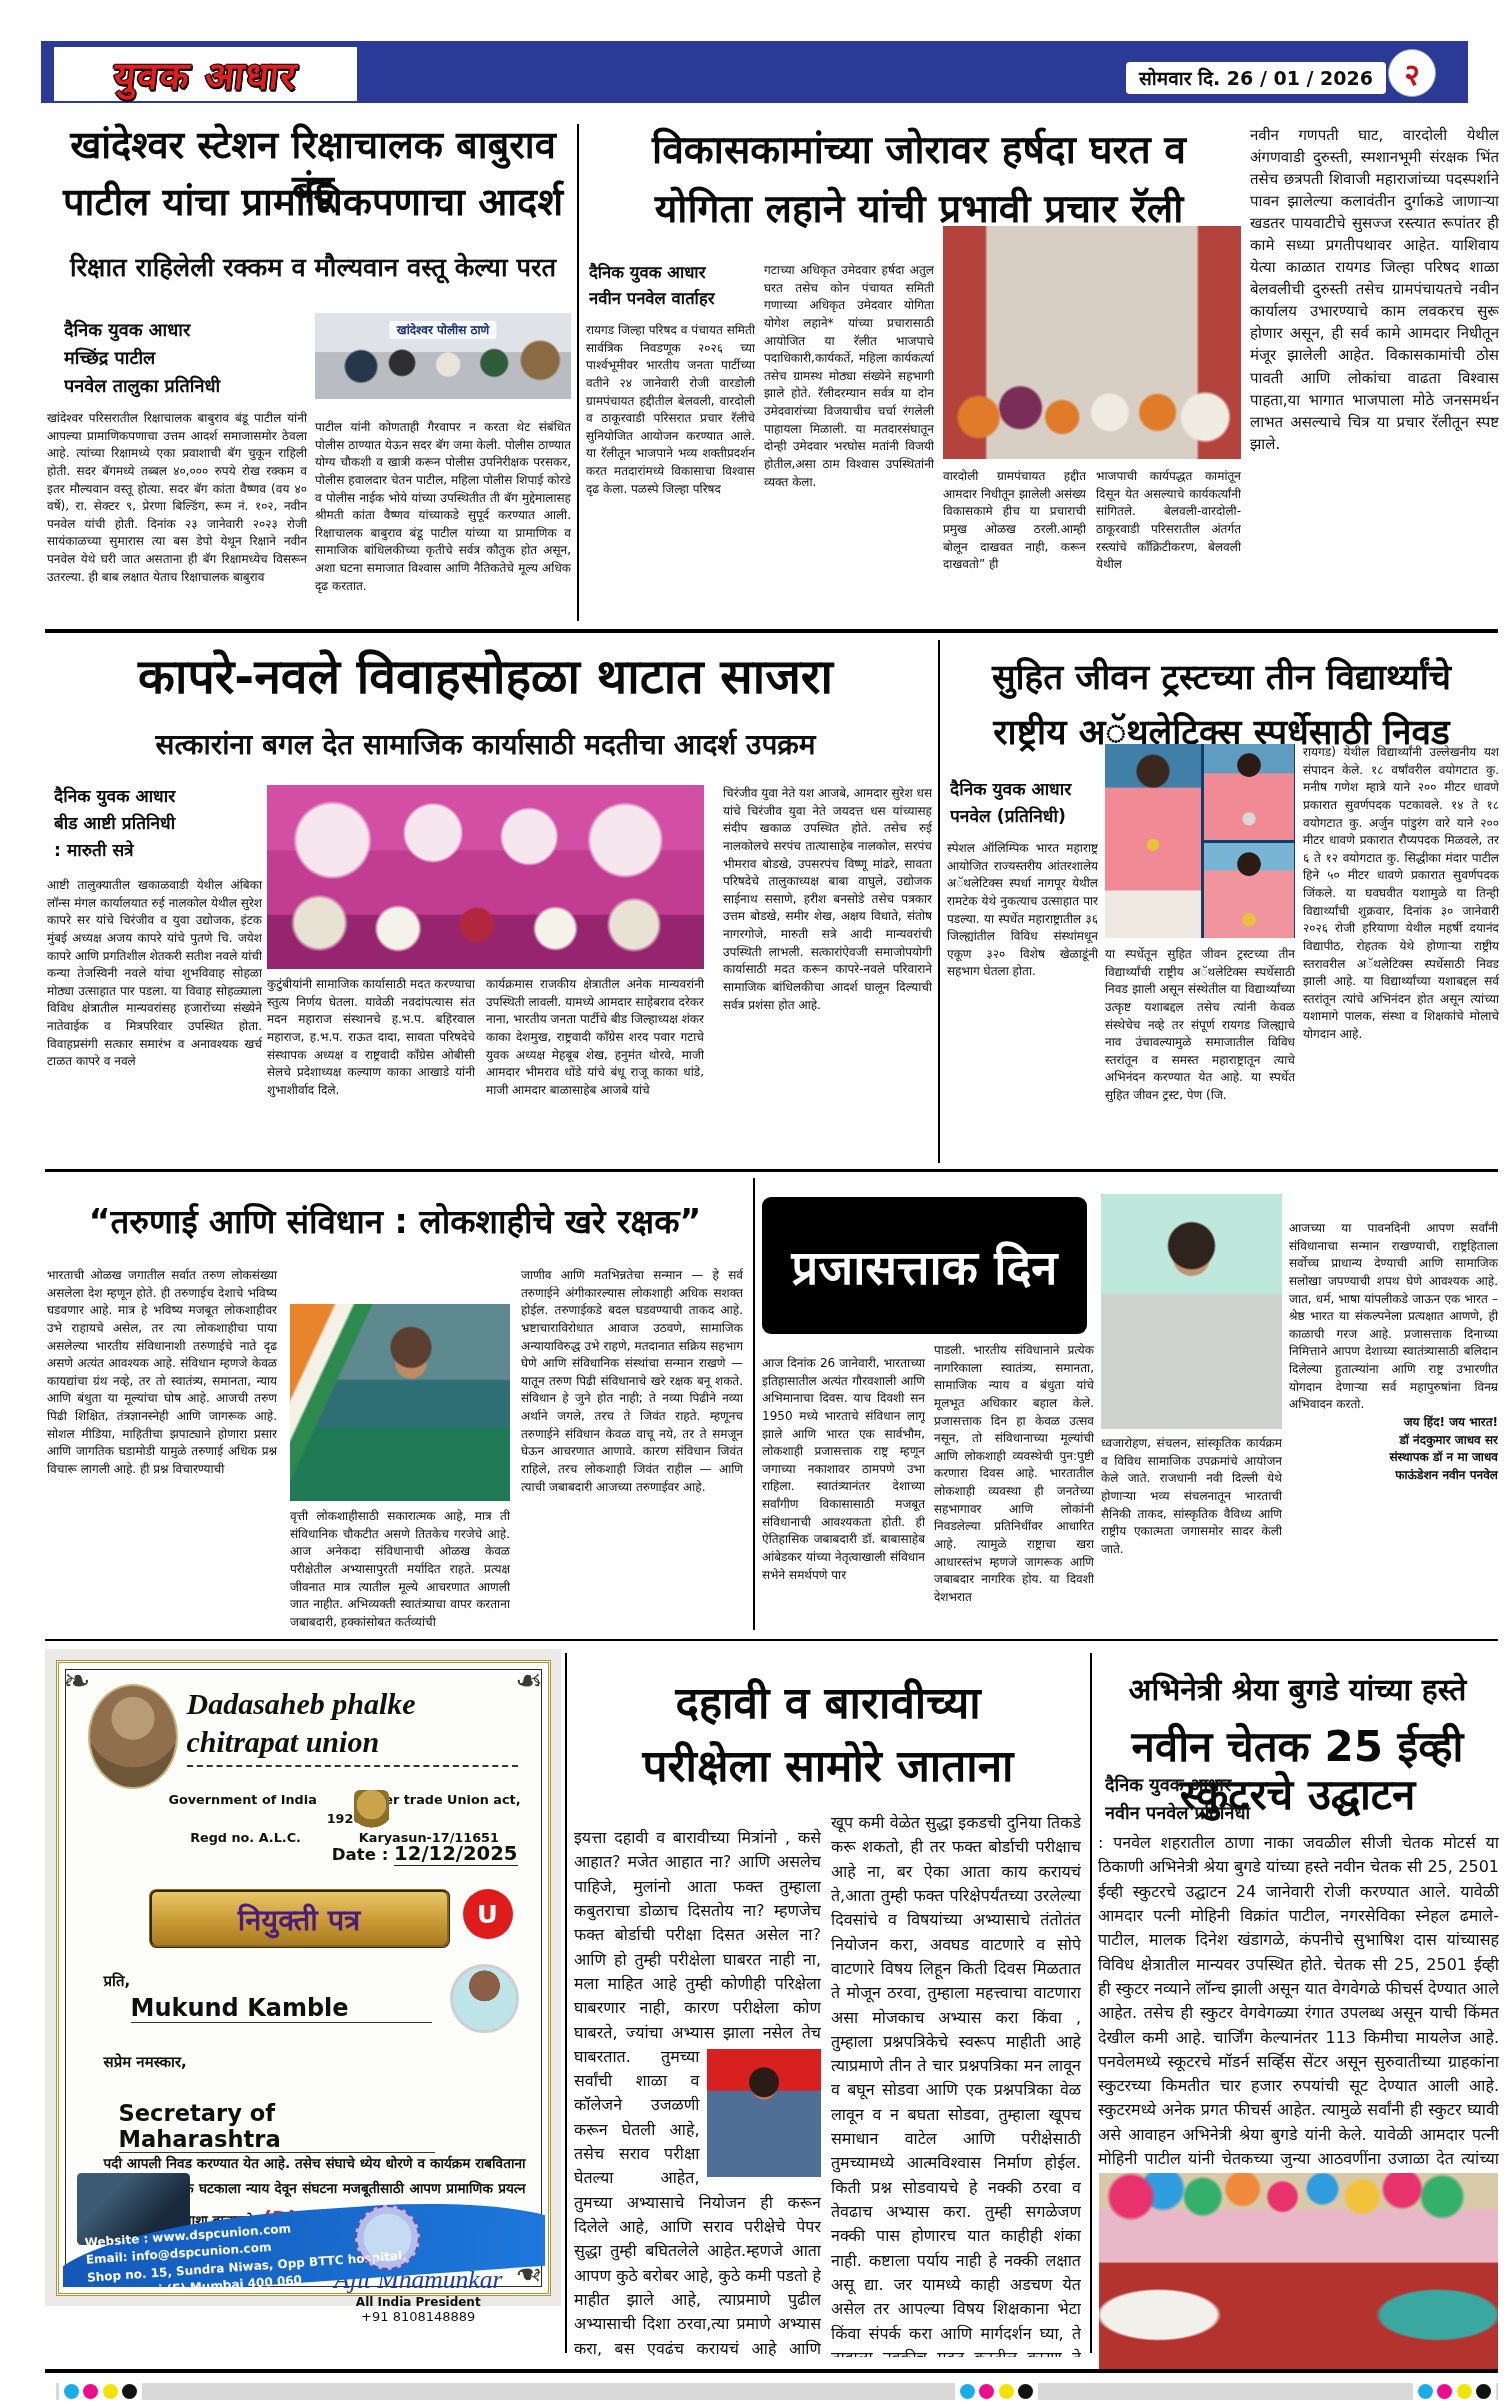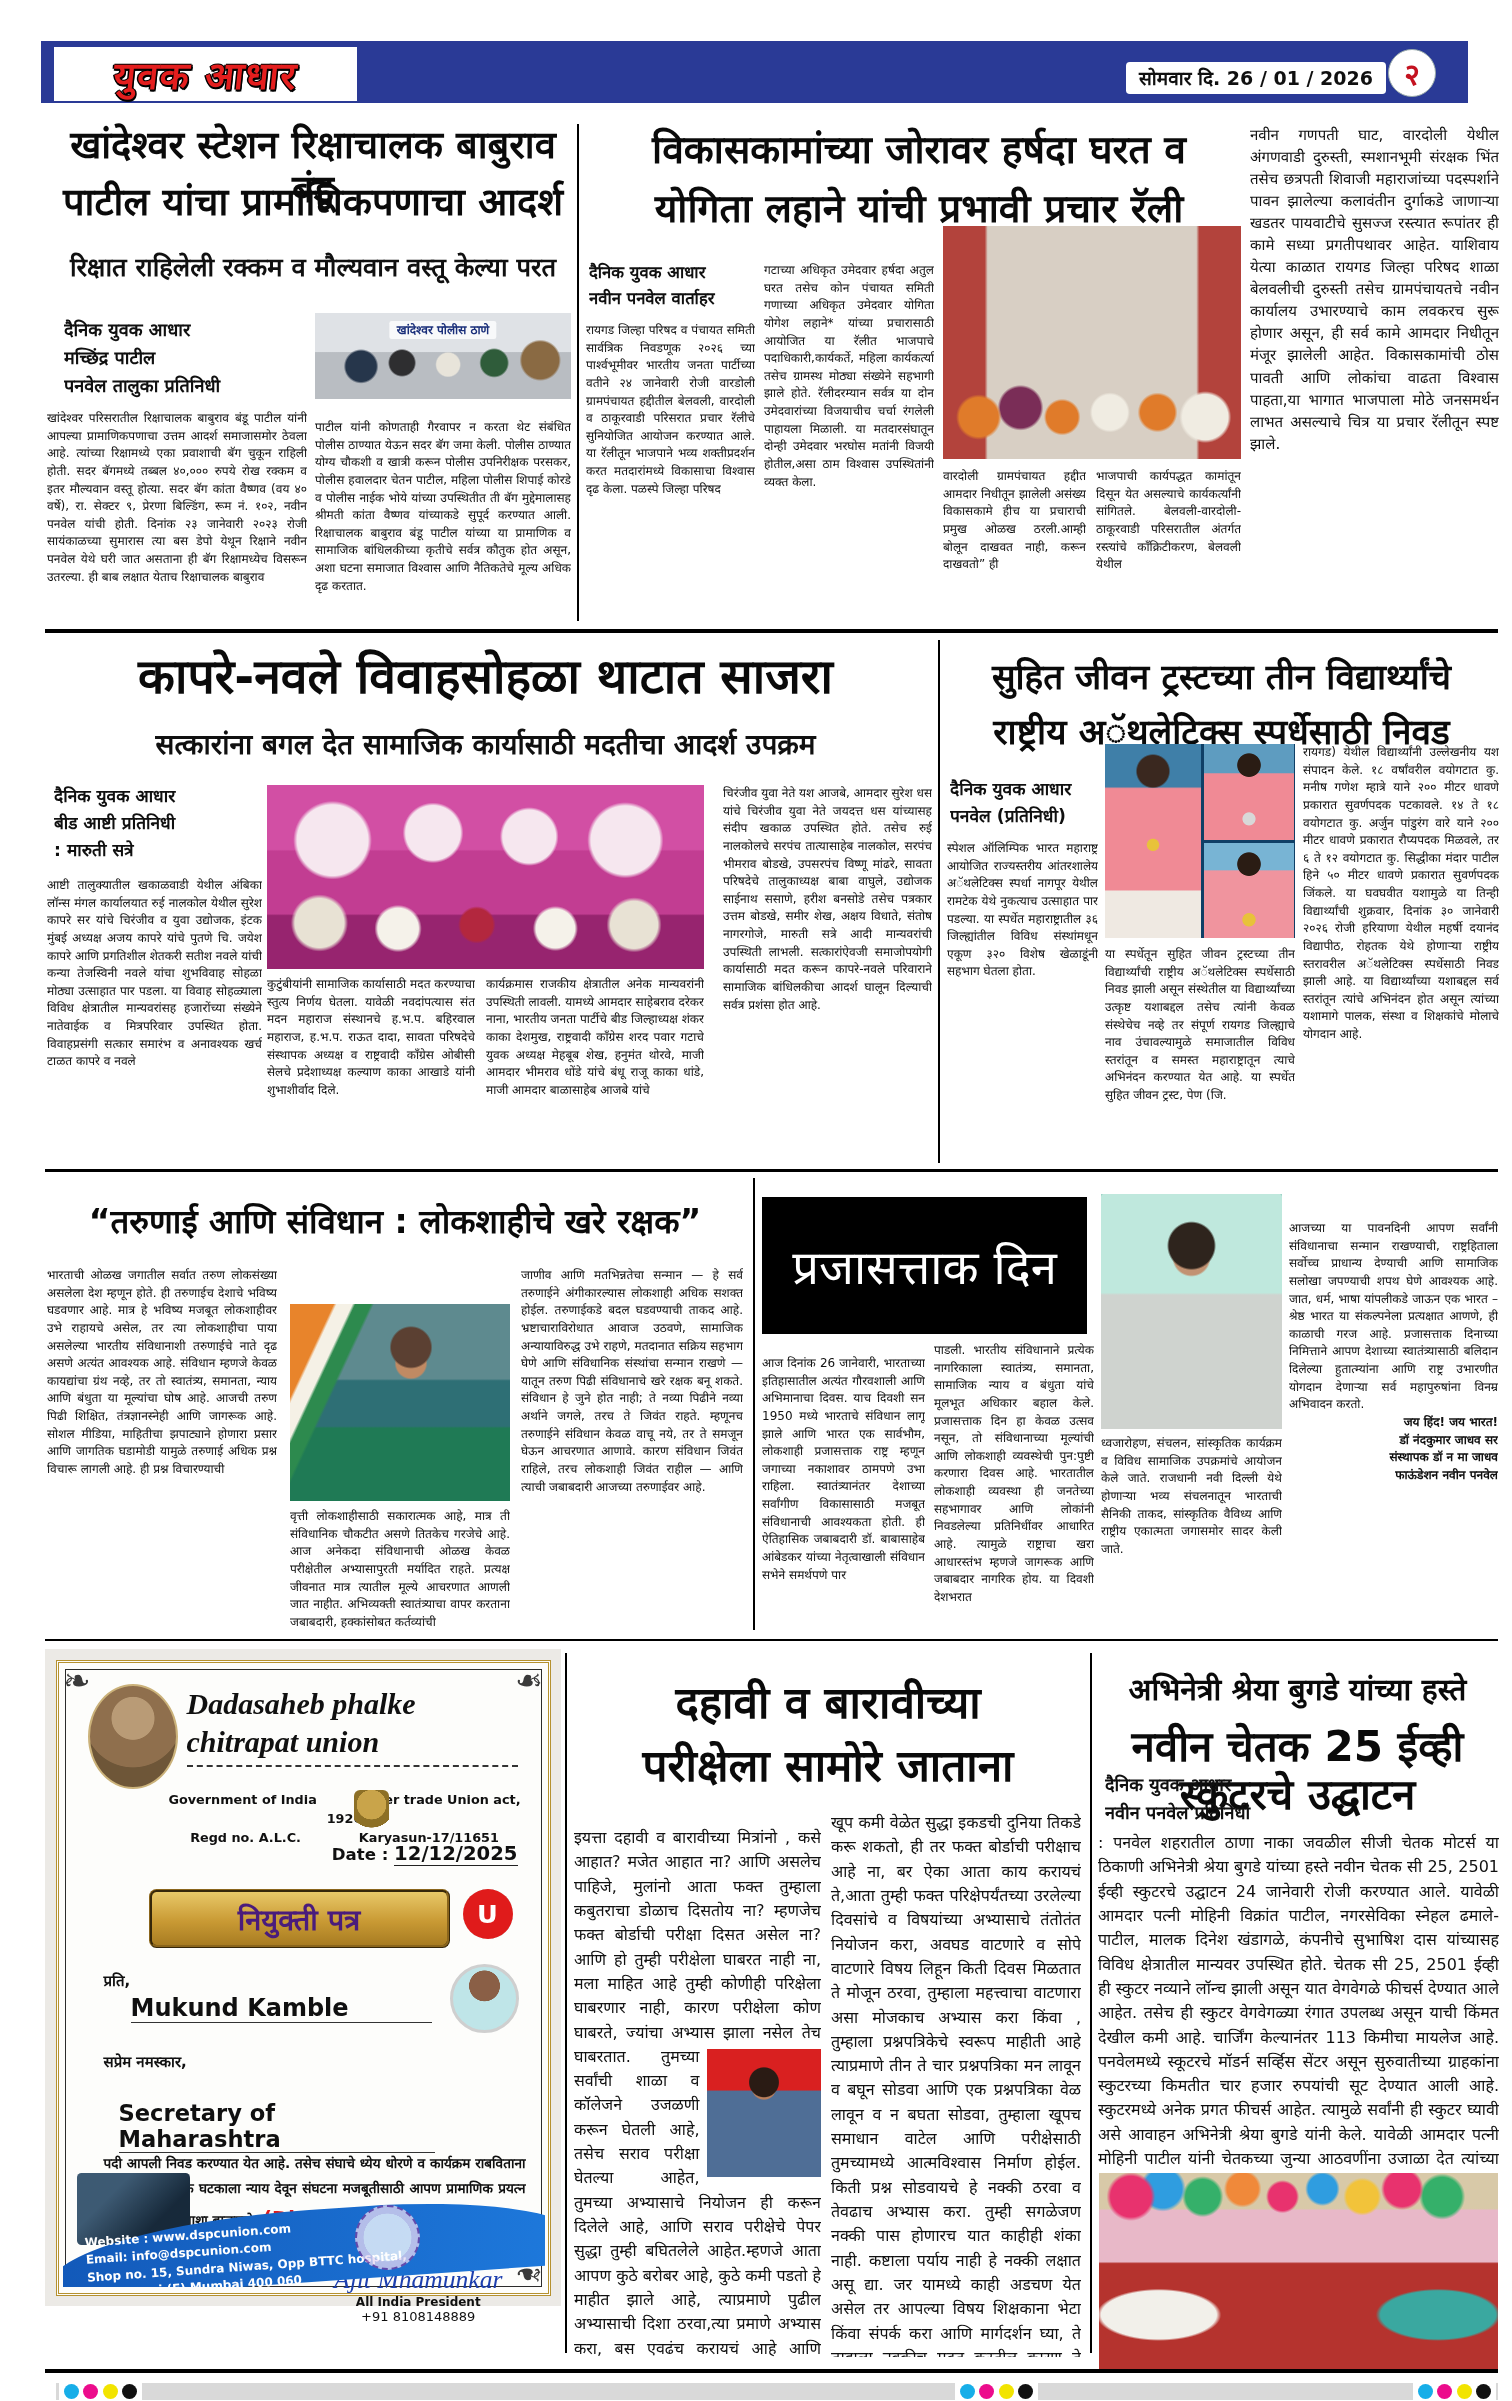--- a/index.html
+++ b/index.html
@@ -27,21 +27,21 @@
   .sub{position:absolute;font-weight:700;text-align:center;}
   .col{position:absolute;text-align:justify;font-size:12px;line-height:1.47;overflow:hidden;}
   .byline{position:absolute;font-weight:700;font-size:18px;line-height:1.55;overflow:hidden;}
   .byline div{white-space:nowrap;}
   .rule-h{position:absolute;background:#000;}
   .rule-v{position:absolute;background:#000;width:1.5px;}
   .photo{position:absolute;overflow:hidden;background:#b9bdc2;}
   .photo .label{position:absolute;top:7.5px;left:50%;transform:translateX(-50%);background:rgba(255,255,255,.78);
     color:#1a2f7a;font-weight:700;font-size:12px;padding:0.8px 7.5px;white-space:nowrap;border-radius:2.3px;}
   .blackbox{position:absolute;background:#000;color:#fff;display:flex;align-items:center;justify-content:center;
-    font-weight:400;font-size:47px;}
+    font-weight:700;font-size:47px;border-radius:9px;}
   .sig{font-weight:700;text-align:right;white-space:nowrap;}
 
   
   .cert{position:absolute;left:45px;top:1649px;width:516px;height:657px;background:#eceae6;padding:10.5px;}
   .cert-frame{position:relative;width:100%;height:100%;background:#fdfdfb;border:3px double #b5912f;outline:1.5px solid #2b2b2b;outline-offset:-10.5px;}
   .cert-corner{position:absolute;font-size:33px;color:#3a3a3a;line-height:1;}
   .cert-oval{position:absolute;left:29px;top:21px;width:90px;height:105px;border-radius:50%;
     background:radial-gradient(circle at 50% 32%,#b99b76 0 26%,#8f6f4d 27% 60%,#6e5638 61%);border:2.3px solid #cbb27a;}
   .cert-title{position:absolute;left:128px;top:22.6px;width:331px;text-align:left;
     font-family:"Liberation Serif","DejaVu Serif",serif;font-style:italic;font-weight:700;font-size:30px;line-height:1.25;}

